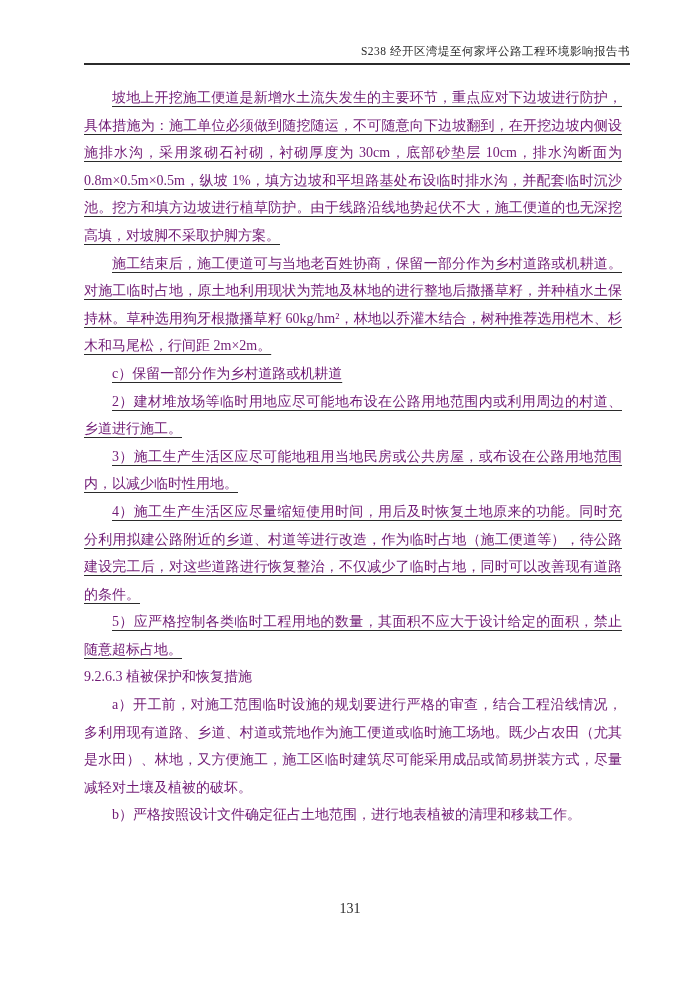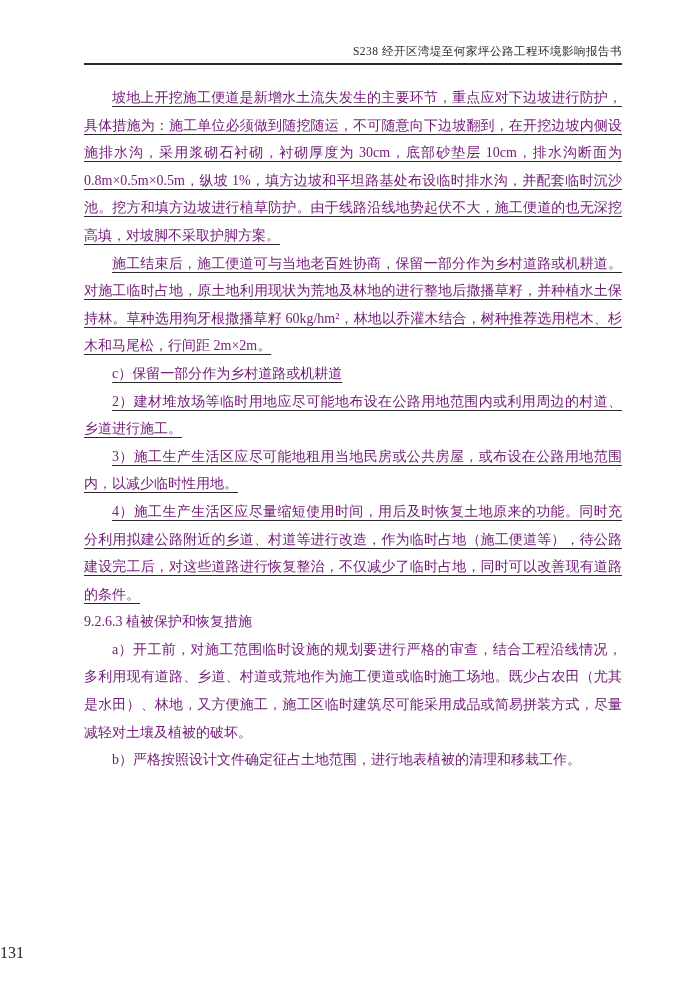--- a/index.html
+++ b/index.html
@@ -13,21 +13,21 @@
     height: 990px;
     background: #ffffff;
     overflow: hidden;
     font-family: "Liberation Serif", "DejaVu Serif", serif;
     color: #1c1c1c;
   }
   .header {
     position: absolute;
     top: 44px;
     left: 84px;
-    right: 78px;
+    right: 70px;
   }
   .header-title {
     text-align: right;
     font-size: 11.5px;
     letter-spacing: 0.5px;
     color: #2a2a2a;
     padding-bottom: 4px;
     white-space: nowrap;
   }
   .header-rule {
@@ -53,45 +53,46 @@
     text-decoration: underline;
     text-decoration-thickness: 1px;
     text-underline-offset: 4px;
     text-decoration-color: #2b2b2b;
   }
   .heading {
     text-indent: 0;
   }
   .footer {
     position: absolute;
-    top: 944px;
+    top: 901px;
     left: 0;
     right: 0;
-    text-align: left;
-    font-size: 16px;
+    text-align: center;
+    font-size: 14px;
     color: #2a2a2a;
   }
 </style>
 </head>
 <body>
 
 <div class="page">
 
   <div class="header">
     <div class="header-title">S238 经开区湾堤至何家坪公路工程环境影响报告书</div>
     <hr class="header-rule">
   </div>
 
   <div class="body-text">
     <p class="para u">坡地上开挖施工便道是新增水土流失发生的主要环节，重点应对下边坡进行防护，具体措施为：施工单位必须做到随挖随运，不可随意向下边坡翻到，在开挖边坡内侧设施排水沟，采用浆砌石衬砌，衬砌厚度为 30cm，底部砂垫层 10cm，排水沟断面为 0.8m×0.5m×0.5m，纵坡 1%，填方边坡和平坦路基处布设临时排水沟，并配套临时沉沙池。挖方和填方边坡进行植草防护。由于线路沿线地势起伏不大，施工便道的也无深挖高填，对坡脚不采取护脚方案。</p>
     <p class="para u">施工结束后，施工便道可与当地老百姓协商，保留一部分作为乡村道路或机耕道。对施工临时占地，原土地利用现状为荒地及林地的进行整地后撒播草籽，并种植水土保持林。草种选用狗牙根撒播草籽 60kg/hm²，林地以乔灌木结合，树种推荐选用桤木、杉木和马尾松，行间距 2m×2m。</p>
     <p class="para u">c）保留一部分作为乡村道路或机耕道</p>
     <p class="para u">2）建材堆放场等临时用地应尽可能地布设在公路用地范围内或利用周边的村道、乡道进行施工。</p>
     <p class="para u">3）施工生产生活区应尽可能地租用当地民房或公共房屋，或布设在公路用地范围内，以减少临时性用地。</p>
     <p class="para u">4）施工生产生活区应尽量缩短使用时间，用后及时恢复土地原来的功能。同时充分利用拟建公路附近的乡道、村道等进行改造，作为临时占地（施工便道等），待公路建设完工后，对这些道路进行恢复整治，不仅减少了临时占地，同时可以改善现有道路的条件。</p>
+    <p class="para u">5）应严格控制各类临时工程用地的数量，其面积不应大于设计给定的面积，禁止随意超标占地。</p>
     <p class="para heading">9.2.6.3 植被保护和恢复措施</p>
     <p class="para">a）开工前，对施工范围临时设施的规划要进行严格的审查，结合工程沿线情况，多利用现有道路、乡道、村道或荒地作为施工便道或临时施工场地。既少占农田（尤其是水田）、林地，又方便施工，施工区临时建筑尽可能采用成品或简易拼装方式，尽量减轻对土壤及植被的破坏。</p>
     <p class="para">b）严格按照设计文件确定征占土地范围，进行地表植被的清理和移栽工作。</p>
   </div>
 
   <div class="footer">
     <span>131</span>
   </div>
 
 </div>

